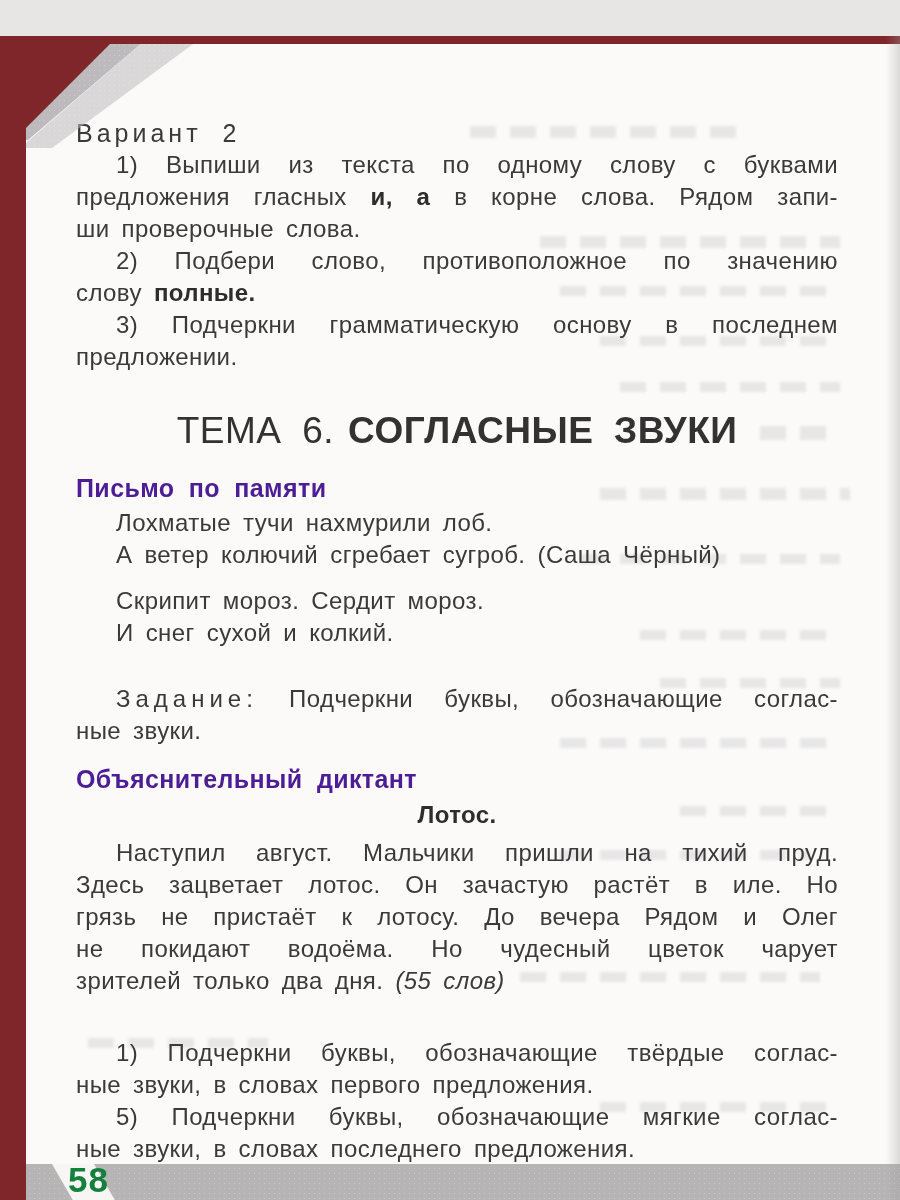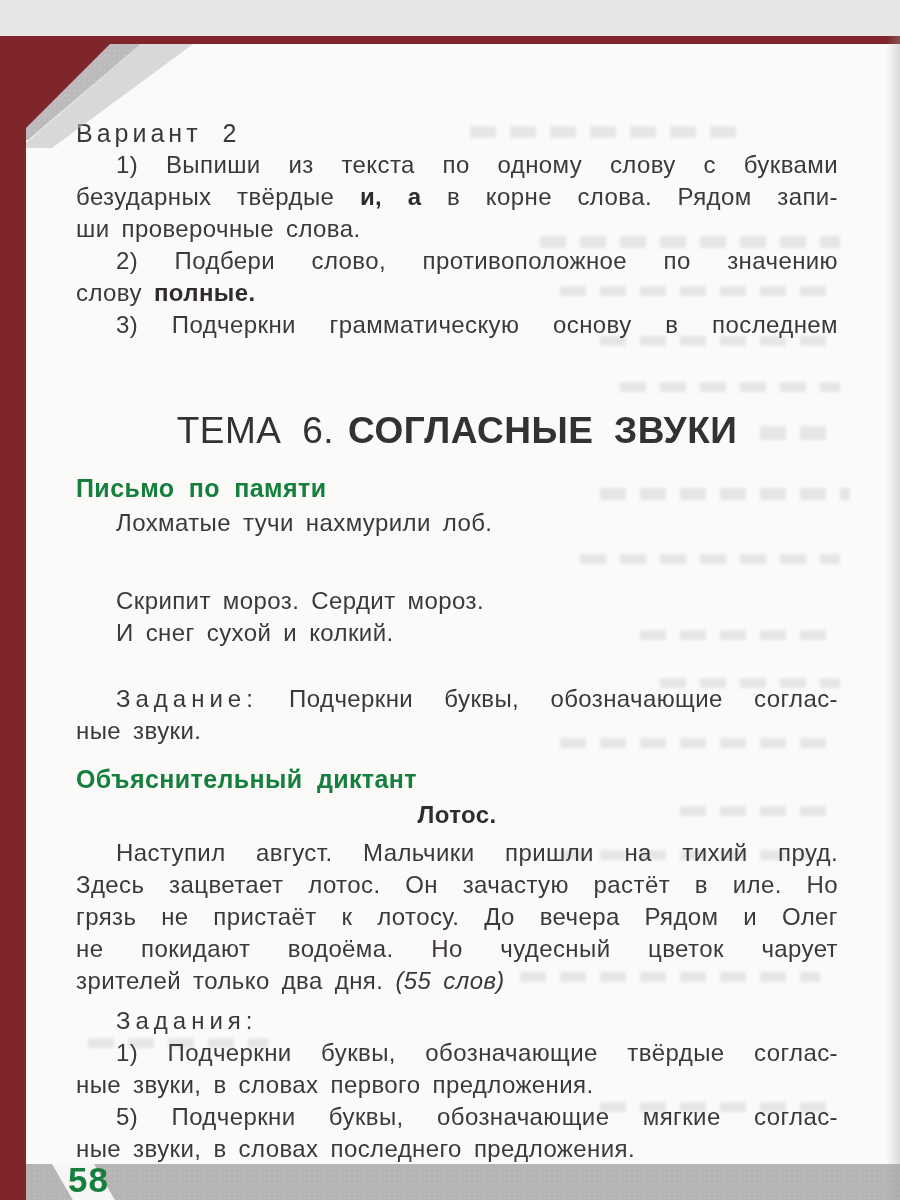--- a/index.html
+++ b/index.html
@@ -59,21 +59,21 @@
   .b{font-weight:bold;color:#2f2c2d;}
   .i{font-style:italic;}
   .spaced{letter-spacing:5px;}
   .variant{font-size:25px;letter-spacing:4px;word-spacing:10px;}
   .theme{
     top:372px;text-align:center;font-size:37px;height:46px;line-height:46px;
     letter-spacing:.5px;word-spacing:10px;color:#343132;white-space:nowrap;
   }
   .theme .label{font-weight:400;text-align:center;}
   .theme .title{font-weight:bold;margin-left:14px;}
-  .subhead{font-weight:bold;font-size:25px;color:#15803d;word-spacing:7px;}
+  .subhead{font-weight:bold;font-size:25px;color:#4c1d95;word-spacing:7px;}
   .center{text-align:center;white-space:nowrap;}
   
   .ghost{
     position:absolute;height:12px;opacity:.5;filter:blur(1.5px);
     background:repeating-linear-gradient(90deg,#d2d3d6 0 26px,rgba(0,0,0,0) 26px 40px);
   }
   .page-shadow-right{
     position:absolute;right:0;top:0;width:14px;height:1200px;
     background:linear-gradient(270deg,rgba(160,158,156,.35),rgba(160,158,156,0));
   }
@@ -96,49 +96,50 @@
   <div class="ghost" style="left:560px;top:702px;width:280px;height:10px;"></div>
   <div class="ghost" style="left:680px;top:770px;width:160px;height:10px;"></div>
   <div class="ghost" style="left:560px;top:814px;width:250px;height:10px;"></div>
   <div class="ghost" style="left:520px;top:936px;width:300px;height:10px;"></div>
   <div class="ghost" style="left:88px;top:1002px;width:180px;height:10px;"></div>
   <div class="ghost" style="left:600px;top:1066px;width:230px;height:10px;"></div>
 
   <div class="ln variant" style="top:82px;"><span>Вариант 2</span></div>
 
   <div class="ln just ind" style="top:114px;"><span>1) Выпиши из текста по одному слову с буквами</span></div>
-  <div class="ln just" style="top:146px;"><span>безударных твёрдые </span><span class="b">и, а</span><span> в корне слова. Рядом запи-</span></div>
+  <div class="ln just" style="top:146px;"><span>предложения гласных </span><span class="b">и, а</span><span> в корне слова. Рядом запи-</span></div>
   <div class="ln" style="top:178px;"><span>ши проверочные слова.</span></div>
 
   <div class="ln just ind" style="top:210px;"><span>2) Подбери слово, противоположное по значению</span></div>
   <div class="ln" style="top:242px;"><span>слову </span><span class="b">полные.</span></div>
 
   <div class="ln just ind" style="top:274px;"><span>3) Подчеркни грамматическую основу в последнем</span></div>
+  <div class="ln" style="top:306px;"><span>предложении.</span></div>
 
   <div class="ln theme">
     <span class="label">ТЕМА 6.</span><span class="title">СОГЛАСНЫЕ ЗВУКИ</span>
   </div>
 
   <div class="ln subhead" style="top:437px;"><span>Письмо по памяти</span></div>
   <div class="ln ind" style="top:472px;"><span>Лохматые тучи нахмурили лоб.</span></div>
+  <div class="ln ind" style="top:504px;"><span>А ветер колючий сгребает сугроб. (Саша Чёрный)</span></div>
   <div class="ln ind" style="top:550px;"><span>Скрипит мороз. Сердит мороз.</span></div>
   <div class="ln ind" style="top:582px;"><span>И снег сухой и колкий.</span></div>
   <div class="ln just ind" style="top:648px;"><span class="spaced">Задание:</span><span> Подчеркни буквы, обозначающие соглас-</span></div>
   <div class="ln" style="top:680px;"><span>ные звуки.</span></div>
 
   <div class="ln subhead" style="top:728px;"><span>Объяснительный диктант</span></div>
   <div class="ln center b" style="top:764px;"><span>Лотос.</span></div>
 
   <div class="ln just ind" style="top:802px;"><span>Наступил август. Мальчики пришли на тихий пруд.</span></div>
   <div class="ln just" style="top:834px;"><span>Здесь зацветает лотос. Он зачастую растёт в иле. Но</span></div>
   <div class="ln just" style="top:866px;"><span>грязь не пристаёт к лотосу. До вечера Рядом и Олег</span></div>
   <div class="ln just" style="top:898px;"><span>не покидают водоёма. Но чудесный цветок чарует</span></div>
   <div class="ln" style="top:930px;"><span>зрителей только два дня. </span><span class="i">(55 слов)</span></div>
 
-  <div class="ln ind" style="top:970px;"><span class="spaced">Задания:</span></div>
   <div class="ln just ind" style="top:1002px;"><span>1) Подчеркни буквы, обозначающие твёрдые соглас-</span></div>
   <div class="ln" style="top:1034px;"><span>ные звуки, в словах первого предложения.</span></div>
   <div class="ln just ind" style="top:1066px;"><span>5) Подчеркни буквы, обозначающие мягкие соглас-</span></div>
   <div class="ln" style="top:1098px;"><span>ные звуки, в словах последнего предложения.</span></div>
 
   <div class="band"></div>
   <div class="band-slash"></div>
   <div class="pagenum"><span>58</span></div>
 
   <div class="wedge-light dots"></div>

